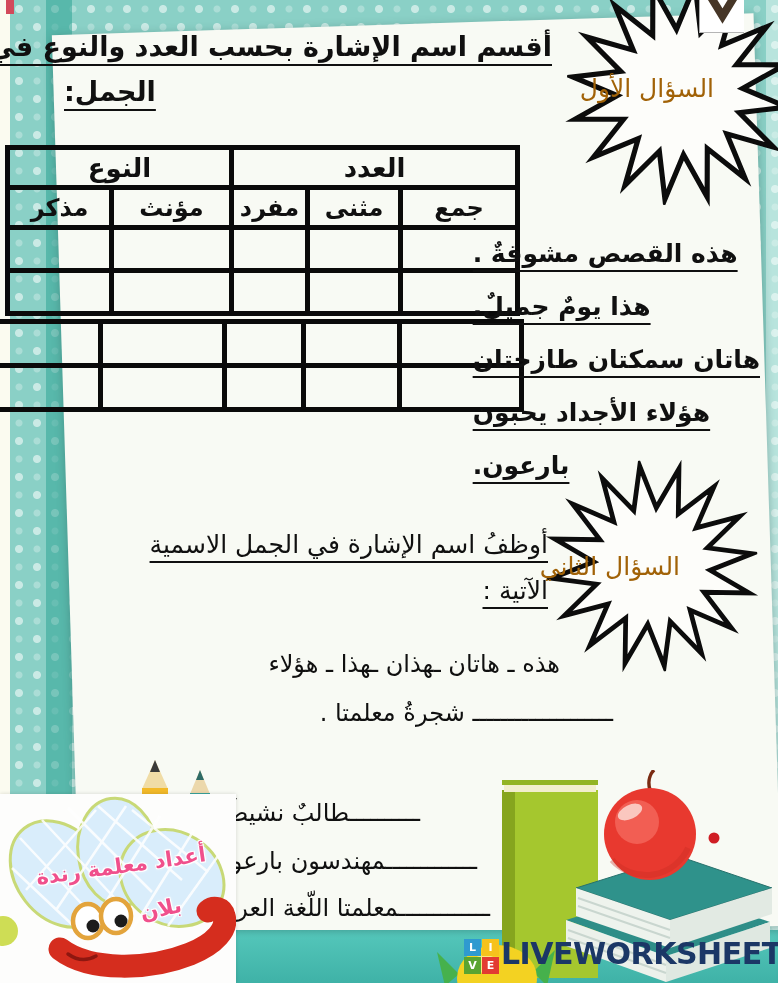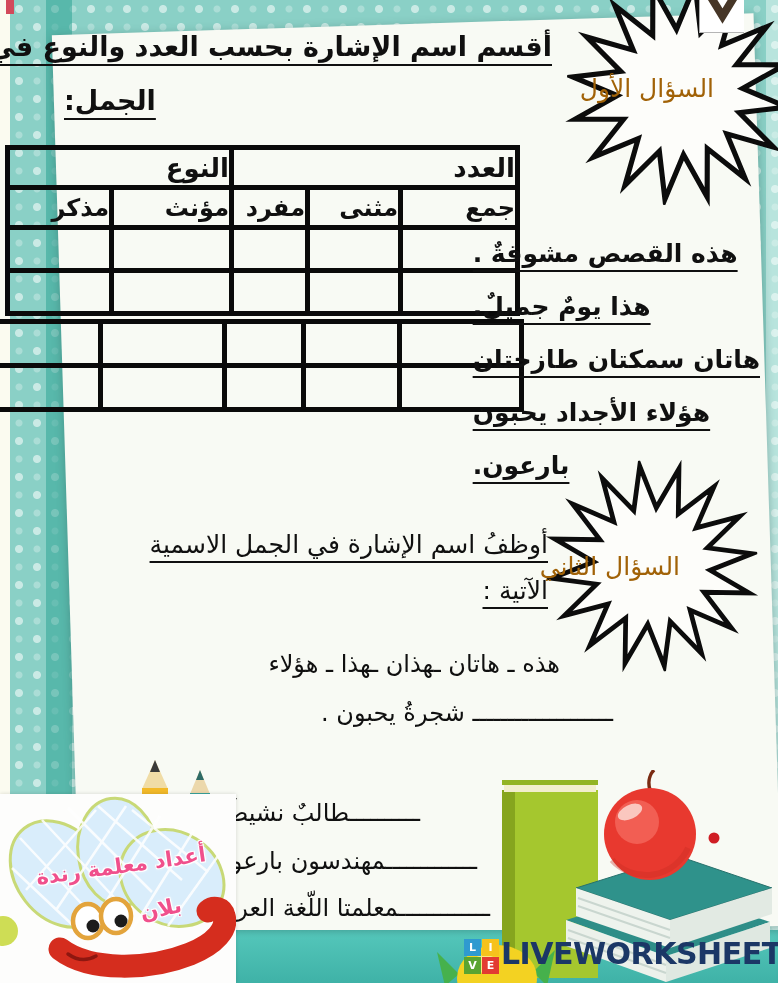--- a/index.html
+++ b/index.html
@@ -30,37 +30,37 @@
   
   .scroll-btn { position:absolute; left:699px; top:0; width:45px; height:33px; background:#fff;
     border-left:1px solid #aaa; border-bottom:1px solid #b5b5b5; z-index:9; }
 
   
   .ar { direction:rtl; color:#101010; }
   .u  { text-decoration:underline; text-decoration-thickness:2px; text-underline-offset:8px; }
   .bold { font-weight:700; }
 
   .title-l1 { position:absolute; top:31px; right:226px; font-size:27px; z-index:6; white-space:nowrap; }
-  .title-l2 { position:absolute; top:85px; left:64px; font-size:27px; z-index:6; white-space:nowrap; }
+  .title-l2 { position:absolute; top:76px; left:64px; font-size:27px; z-index:6; white-space:nowrap; }
 
   
   .star { position:absolute; z-index:6; }
   .star svg { display:block; }
   .star-label { position:absolute; width:150px; font-size:25px; color:#a16207; white-space:nowrap; }
   .q1-star { left:566px; top:-22px; width:228px; height:228px; }
   .q1-star svg { transform:rotate(8deg); }
   .q1-star .star-label { left:-2px; top:96px; }
   .q2-star { left:546px; top:460px; width:212px; height:212px; z-index:5; }
   .q2-star svg { transform:rotate(-7deg); }
   .q2-star .star-label { left:-16px; top:92px; }
 
   
   .table-wrap { position:absolute; left:5px; top:145px; z-index:5; }
   .wtable { border-collapse:collapse; table-layout:fixed; }
-  .wtable th, .wtable td { border:5px solid #0a0a0a; text-align:right; vertical-align:middle;
+  .wtable th, .wtable td { border:5px solid #0a0a0a; text-align:center; vertical-align:middle;
     direction:rtl; font-weight:600; color:#101010; padding:0;margin-top:17px; }
   .gh { font-size:26px; height:40px; }
   .sh { font-size:24px; height:40px; }
   .bc { height:43px; }
   .tableA { width:510px; }
   .tableB { width:528px; margin-left:-14px; margin-top:3px; }
   .tableB td { height:44px; }
 
   
   .sentences { position:absolute; top:235px; right:18px; z-index:6; display:flex; flex-direction:column;
@@ -210,21 +210,21 @@
     <div class="star-label ar">السؤال الثاني</div>
   </div>
 
   <div class="q2-text ar">
     <div class="u">أوظفُ اسم الإشارة في الجمل الاسمية</div>
     <div class="u l2">الآتية :</div>
   </div>
 
   <div class="word-bank ar">هذه ـ هاتان ـهذان ـهذا ـ هؤلاء</div>
 
-  <p class="fill f1 ar"><span>ــــــــــــــــــــ</span><span> شجرةُ يحبون .</span></p>
+  <p class="fill f1 ar"><span>ــــــــــــــــــــ</span><span> شجرةُ معلمتا .</span></p>
   <p class="fill f3 ar"><span>ــــــــــ</span><span>طالبٌ نشيطٌ</span></p>
   <p class="fill f4 ar"><span>ـــــــــــــ</span><span>مهندسون بارعون</span></p>
   <p class="fill f5 ar"><span>ـــــــــــــ</span><span>معلمتا اللّغة العربيّة</span></p>
 
   <svg class="pencils" viewBox="0 0 130 42">
     <polygon points="55,3 42,32 68,32" fill="#f0dca6"></polygon>
     <polygon points="55,3 50,15 60,15" fill="#3a3a3a"></polygon>
     <rect x="42" y="31" width="26" height="11" fill="#f2b929"></rect>
     <polygon points="100,13 90,37 110,37" fill="#ecd8ac"></polygon>
     <polygon points="100,13 96,23 104,23" fill="#2e6b66"></polygon>

